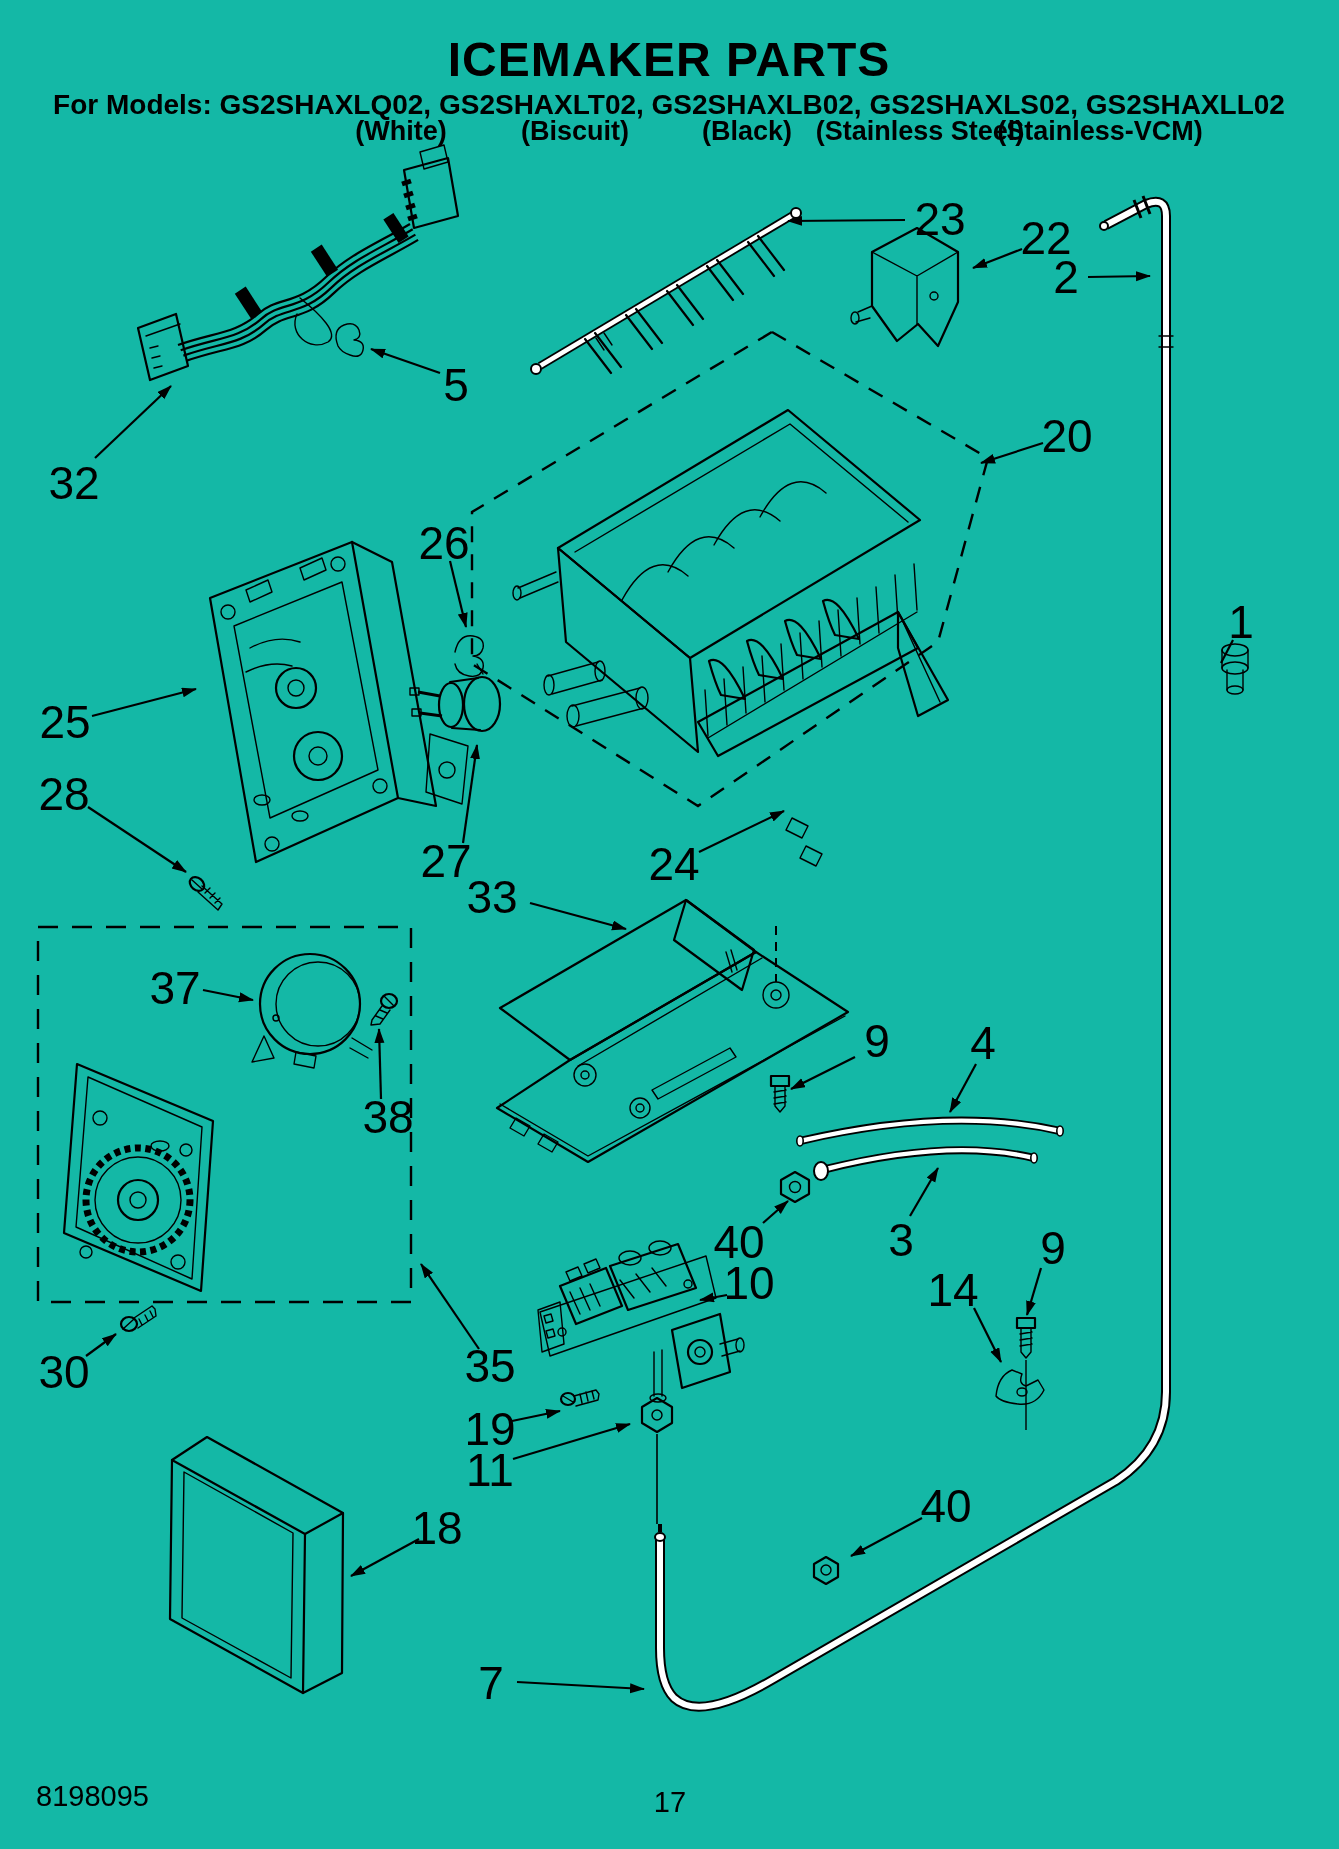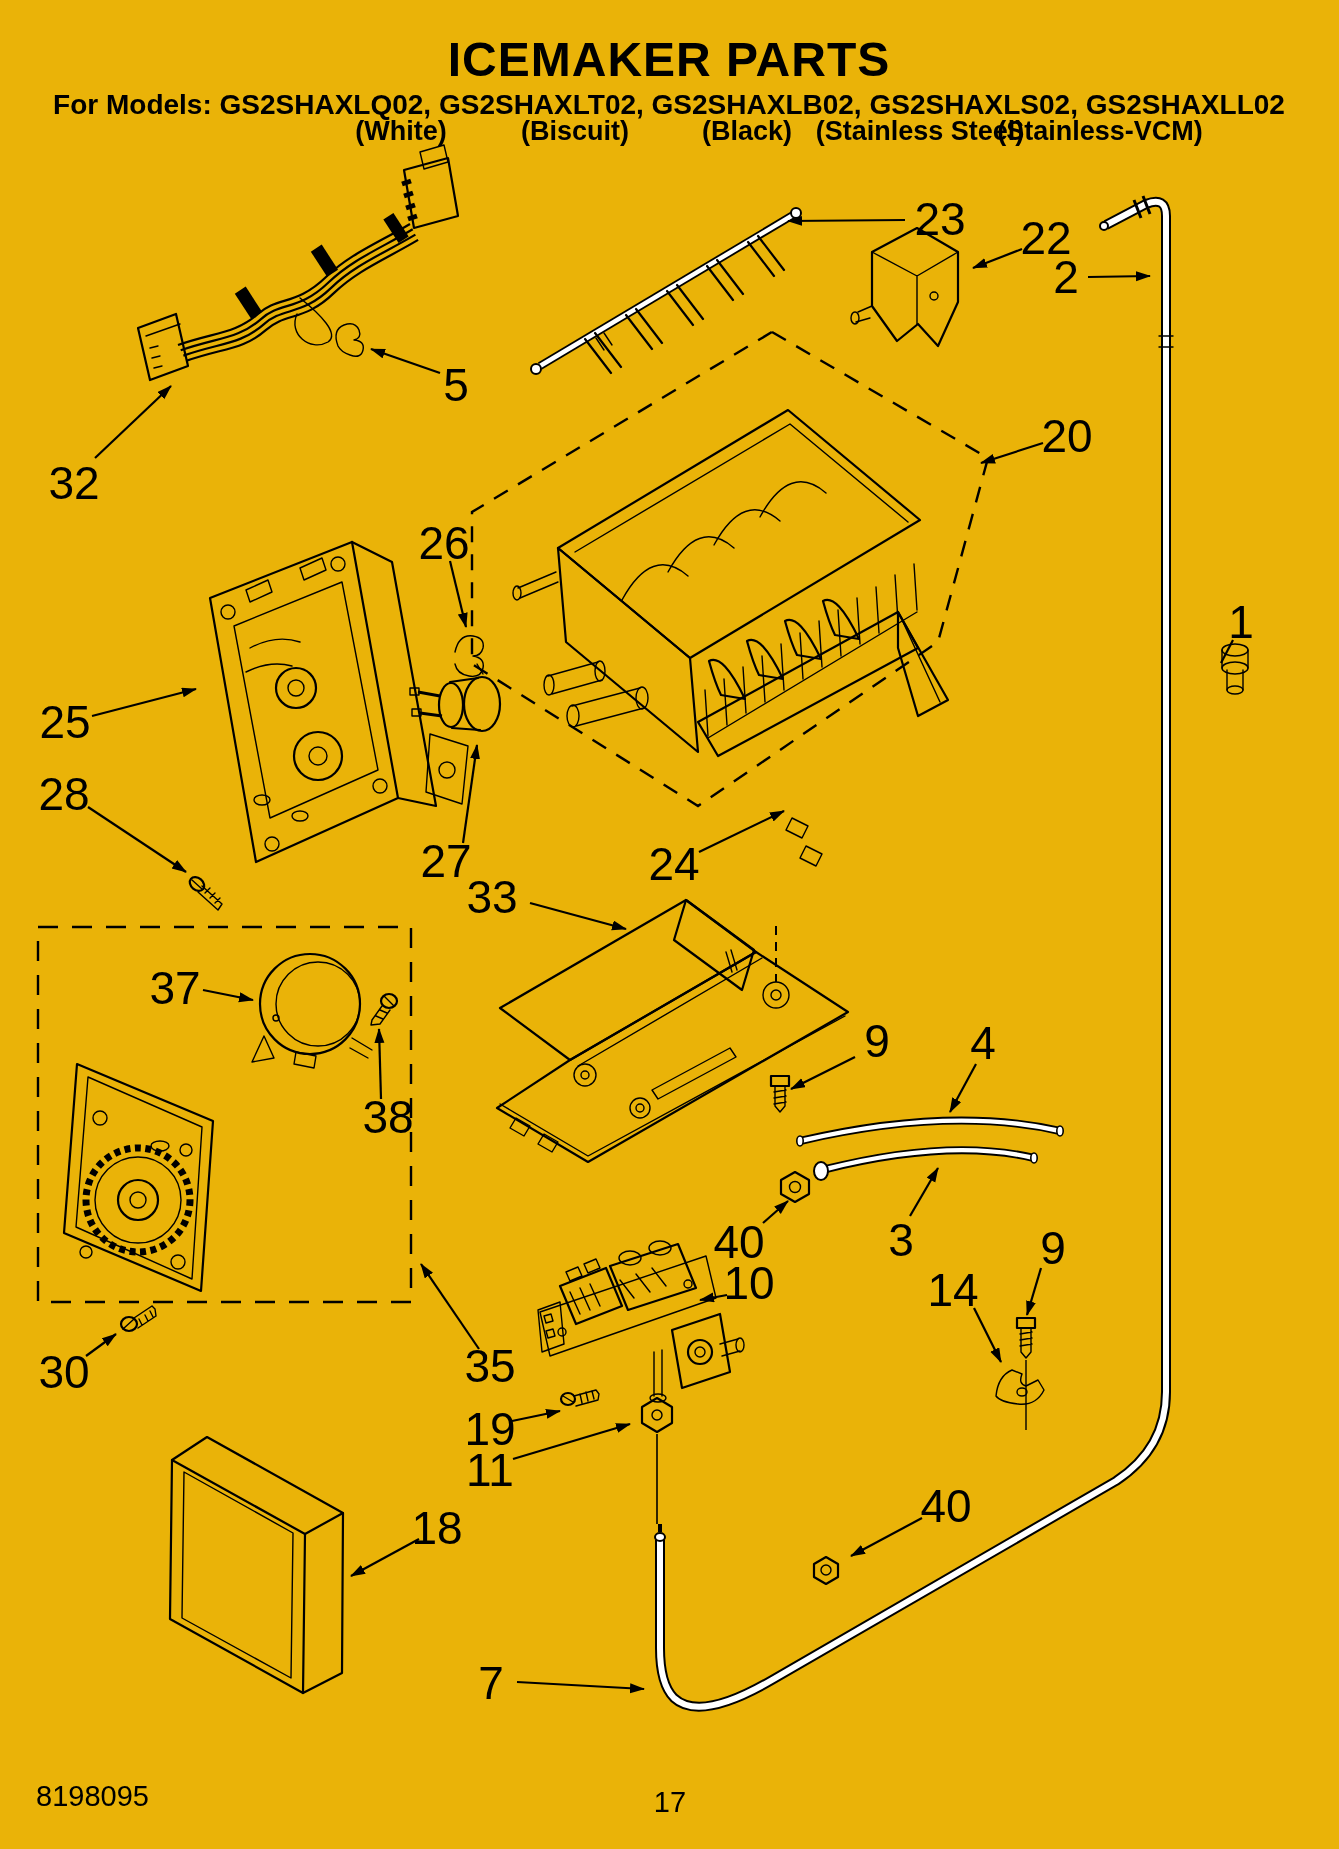--- a/index.html
+++ b/index.html
@@ -1,16 +1,16 @@
 <!DOCTYPE html>
 <html><head>
 <meta charset="utf-8">
 <style>
   html,body{margin:0;padding:0;background:#e8e8e8;}
-  #page{position:relative;width:1339px;height:1849px;background:#eab308;margin:0 auto;
+  #page{position:relative;width:1339px;height:1849px;background:#14b8a6;margin:0 auto;
         font-family:"Liberation Sans", sans-serif;}
   svg{position:absolute;left:0;top:0;}
   svg text{font-family:"Liberation Sans", sans-serif;fill:#000;}
   .title{font-size:48px;font-weight:bold;text-anchor:middle;letter-spacing:1px;}
   .models{font-size:28px;font-weight:bold;text-anchor:middle;}
   .finish{font-size:27px;font-weight:bold;text-anchor:middle;}
   .callout-num{font-size:46px;text-anchor:middle;}
   .footer-txt{font-size:29px;}
   .pg{text-anchor:middle;}
   .ln{stroke:#000;stroke-width:2.2;fill:none;}

